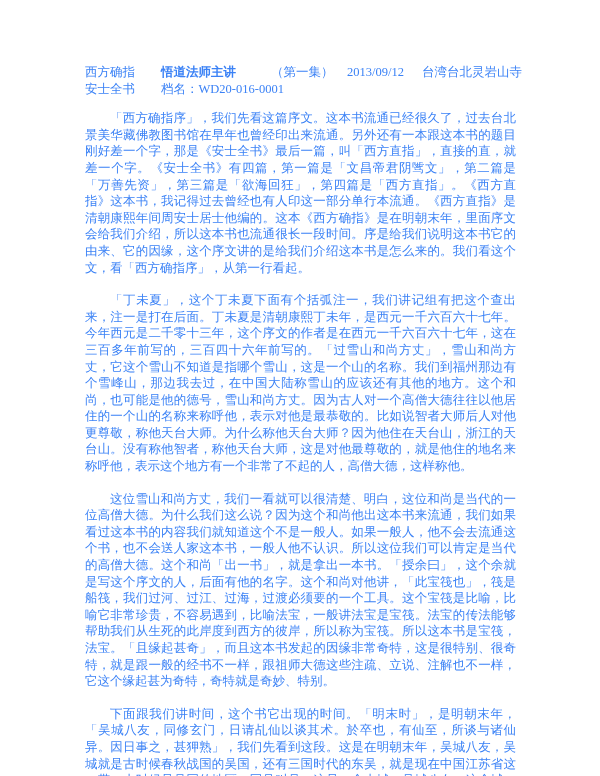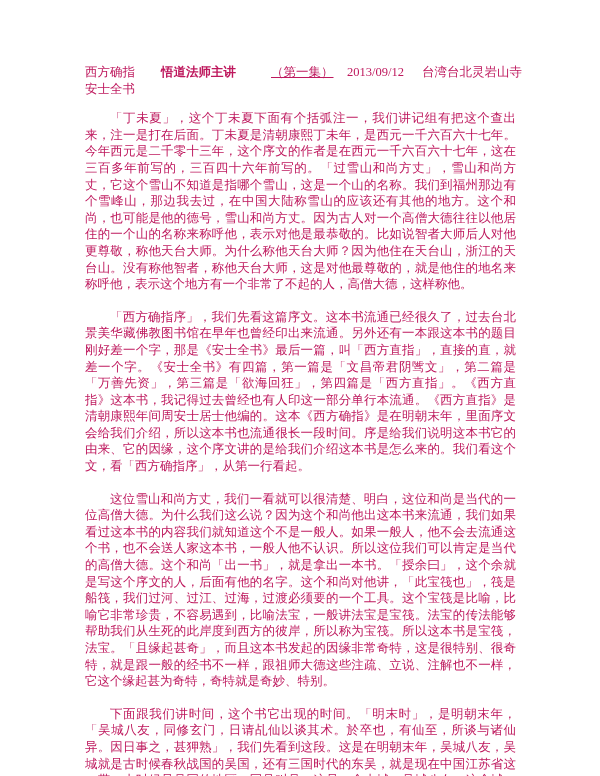--- a/index.html
+++ b/index.html
@@ -8,35 +8,35 @@
     background: #ffffff;
   }
   .page {
     position: relative;
     width: 600px;
     height: 776px;
     background: #ffffff;
     box-sizing: border-box;
     padding: 64px 84px 0 85px;
     font-family: "Liberation Serif", "DejaVu Serif", serif;
-    color: #be185d;
+    color: #3b82f6;
     overflow: hidden;
   }
   .header {
     font-size: 12.5px;
     line-height: 16.6px;
     white-space: nowrap;
   }
   .header-line1, .header-line2 {
     display: flex;
     align-items: baseline;
   }
   .h-title   { width: 76px;  flex: 0 0 auto; }
   .h-speaker { width: 110px; flex: 0 0 auto; font-weight: bold; }
-  .h-episode { width: 76px;  flex: 0 0 auto; text-decoration: underline; }
+  .h-episode { width: 76px;  flex: 0 0 auto; }
   .h-date    { width: 75px;  flex: 0 0 auto; }
   .h-venue   { flex: 1 1 auto; text-align: right; }
   .h-venue2  { width: 76px;  flex: 0 0 auto; }
   .content {
     margin-top: 13px;
     font-size: 12.5px;
     line-height: 16.6px;
     text-align: justify;
   }
   .content p {
@@ -52,23 +52,24 @@
   <div class="header">
     <div class="header-line1">
       <span class="h-title">西方确指</span>
       <span class="h-speaker">悟道法师主讲</span>
       <span class="h-episode">（第一集）</span>
       <span class="h-date">2013/09/12</span>
       <span class="h-venue">台湾台北灵岩山寺</span>
     </div>
     <div class="header-line2">
       <span class="h-venue2">安士全书</span>
+      <span class="h-file"><span>档名：</span><span>WD20-016-0001</span></span>
     </div>
   </div>
 
   <div class="content">
+    <p>「西方确指序」，我们先看这篇序文。这本书流通已经很久了，过去台北景美华藏佛教图书馆在早年也曾经印出来流通。另外还有一本跟这本书的题目刚好差一个字，那是《安士全书》最后一篇，叫「西方直指」，直接的直，就差一个字。《安士全书》有四篇，第一篇是「文昌帝君阴骘文」，第二篇是「万善先资」，第三篇是「欲海回狂」，第四篇是「西方直指」。《西方直指》这本书，我记得过去曾经也有人印这一部分单行本流通。《西方直指》是清朝康熙年间周安士居士他编的。这本《西方确指》是在明朝末年，里面序文会给我们介绍，所以这本书也流通很长一段时间。序是给我们说明这本书它的由来、它的因缘，这个序文讲的是给我们介绍这本书是怎么来的。我们看这个文，看「西方确指序」，从第一行看起。</p>
     <p>「丁未夏」，这个丁未夏下面有个括弧注一，我们讲记组有把这个查出来，注一是打在后面。丁未夏是清朝康熙丁未年，是西元一千六百六十七年。今年西元是二千零十三年，这个序文的作者是在西元一千六百六十七年，这在三百多年前写的，三百四十六年前写的。「过雪山和尚方丈」，雪山和尚方丈，它这个雪山不知道是指哪个雪山，这是一个山的名称。我们到福州那边有个雪峰山，那边我去过，在中国大陆称雪山的应该还有其他的地方。这个和尚，也可能是他的德号，雪山和尚方丈。因为古人对一个高僧大德往往以他居住的一个山的名称来称呼他，表示对他是最恭敬的。比如说智者大师后人对他更尊敬，称他天台大师。为什么称他天台大师？因为他住在天台山，浙江的天台山。没有称他智者，称他天台大师，这是对他最尊敬的，就是他住的地名来称呼他，表示这个地方有一个非常了不起的人，高僧大德，这样称他。</p>
-    <p>「西方确指序」，我们先看这篇序文。这本书流通已经很久了，过去台北景美华藏佛教图书馆在早年也曾经印出来流通。另外还有一本跟这本书的题目刚好差一个字，那是《安士全书》最后一篇，叫「西方直指」，直接的直，就差一个字。《安士全书》有四篇，第一篇是「文昌帝君阴骘文」，第二篇是「万善先资」，第三篇是「欲海回狂」，第四篇是「西方直指」。《西方直指》这本书，我记得过去曾经也有人印这一部分单行本流通。《西方直指》是清朝康熙年间周安士居士他编的。这本《西方确指》是在明朝末年，里面序文会给我们介绍，所以这本书也流通很长一段时间。序是给我们说明这本书它的由来、它的因缘，这个序文讲的是给我们介绍这本书是怎么来的。我们看这个文，看「西方确指序」，从第一行看起。</p>
     <p>这位雪山和尚方丈，我们一看就可以很清楚、明白，这位和尚是当代的一位高僧大德。为什么我们这么说？因为这个和尚他出这本书来流通，我们如果看过这本书的内容我们就知道这个不是一般人。如果一般人，他不会去流通这个书，也不会送人家这本书，一般人他不认识。所以这位我们可以肯定是当代的高僧大德。这个和尚「出一书」，就是拿出一本书。「授余曰」，这个余就是写这个序文的人，后面有他的名字。这个和尚对他讲，「此宝筏也」，筏是船筏，我们过河、过江、过海，过渡必须要的一个工具。这个宝筏是比喻，比喻它非常珍贵，不容易遇到，比喻法宝，一般讲法宝是宝筏。法宝的传法能够帮助我们从生死的此岸度到西方的彼岸，所以称为宝筏。所以这本书是宝筏，法宝。「且缘起甚奇」，而且这本书发起的因缘非常奇特，这是很特别、很奇特，就是跟一般的经书不一样，跟祖师大德这些注疏、立说、注解也不一样，它这个缘起甚为奇特，奇特就是奇妙、特别。</p>
     <p>下面跟我们讲时间，这个书它出现的时间。「明末时」，是明朝末年，「吴城八友，同修玄门，日请乩仙以谈其术。於卒也，有仙至，所谈与诸仙异。因日事之，甚狎熟」，我们先看到这段。这是在明朝末年，吴城八友，吴城就是古时候春秋战国的吴国，还有三国时代的东吴，就是现在中国江苏省这一带，古时候是吴国的地区，国号叫吴，这是一个古城。吴城八友，这个城，就是这个城市、这个地区，有八个同</p>
   </div>
 
 </div>
 
 </body></html>

